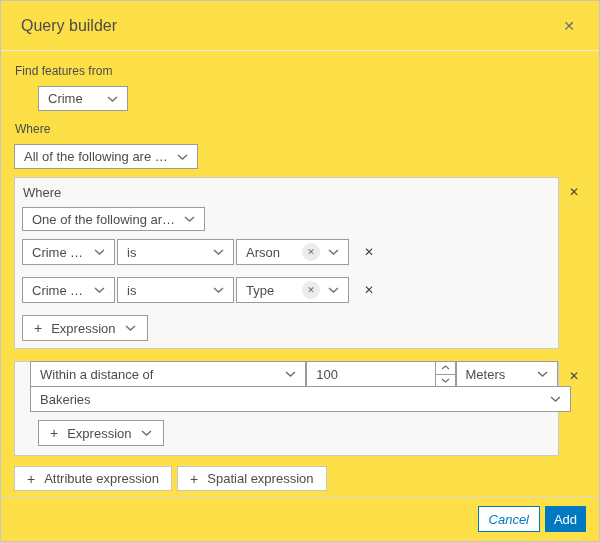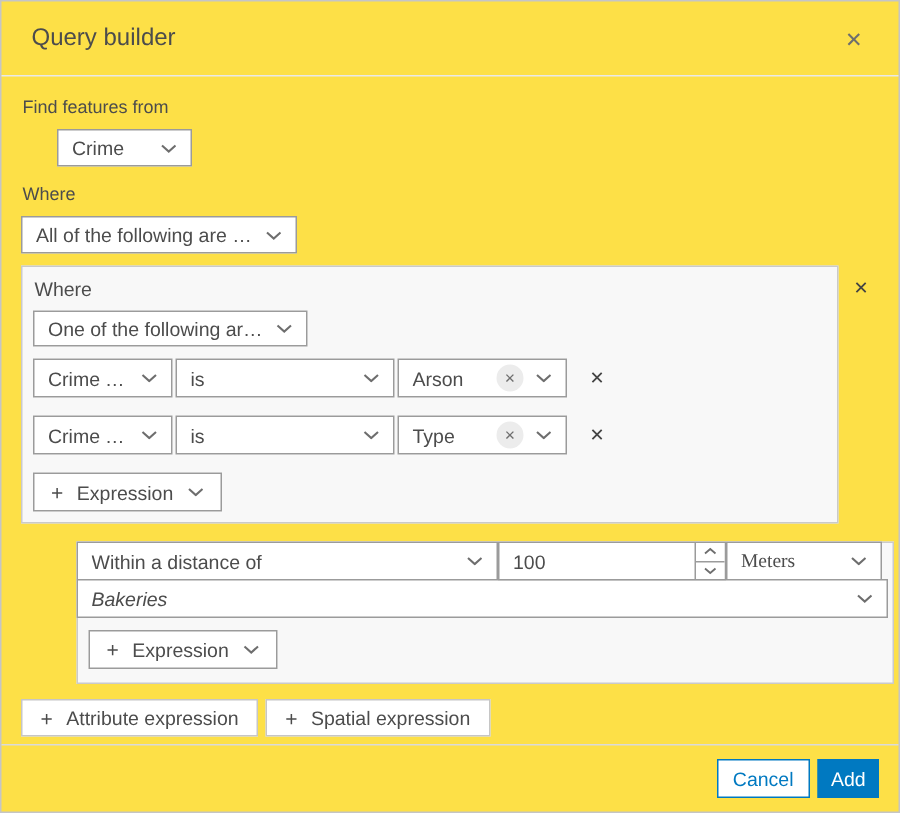--- a/index.html
+++ b/index.html
@@ -63,63 +63,63 @@
   .group-label{font-size:13px;color:var(--text);margin:1px 0 7px 1px;line-height:15px;}
   .group-remove{
     border:none;background:none;cursor:pointer;
     font-size:12px;color:#444;line-height:1;
     margin:7px 0 0 8px;padding:2px;
   }
   .combi{width:183px;height:24px;margin-bottom:8px;}
   .cond-row{display:flex;align-items:center;margin-bottom:12px;}
   .cond-row .select{height:26px;}
   .f-field{width:93px;margin-right:2px;}
-  .f-op{width:146px;margin-right:2px;}
+  .f-op{width:117px;margin-right:2px;}
   .f-val{width:113px;}
   .chip{
     flex:none;width:18px;height:18px;border-radius:50%;
     background:#ececec;display:inline-flex;align-items:center;justify-content:center;
     font-size:9px;color:#6e6e6e;cursor:pointer;margin-left:6px;
   }
   .row-remove{
     border:none;background:none;cursor:pointer;
     font-size:12px;color:#444;line-height:1;
     margin-left:13px;padding:2px;
   }
   .add-expr{
     height:26px;border:1px solid var(--field-border);background:#fff;
     padding:0 11px;display:inline-flex;align-items:center;
     font-size:13px;color:var(--text);cursor:pointer;
   }
   .add-expr .plus{font-size:14px;margin-right:9px;}
   .add-expr .chev{margin-left:9px;}
   
-  .spatial{padding:0 0 9px 0;margin-left:37px;}
+  .spatial{padding:0 0 9px 16px;}
   .dist-row{display:flex;margin:-1px 0 0 -1px;}
   .dist-row .select{height:26px;}
   .f-rel{width:281px;}
-  .f-unit{width:104px;font-family:Liberation Serif, serif;}
+  .f-unit{width:104px;}
   .num-wrap{position:relative;width:152px;height:26px;margin:0;}
   .num-input{
     width:100%;height:100%;
     border:1px solid var(--field-border);
     padding:0 26px 0 9px;font-size:13px;color:var(--text);
     font-family:"Liberation Sans", sans-serif;background:#fff;
   }
   .spinner{
     position:absolute;top:1px;right:1px;bottom:1px;width:20px;
     border-left:1px solid var(--field-border);
     display:flex;flex-direction:column;background:#fff;
   }
   .spin-btn{
     flex:1;border:none;background:none;cursor:pointer;
     display:flex;align-items:center;justify-content:center;padding:0;
   }
   .spin-btn.up{border-bottom:1px solid var(--field-border);}
-  .f-layer{width:541px;height:26px;margin:-1px 0 0 -1px;font-style:italic;}
+  .f-layer{width:541px;height:26px;margin:-1px 0 0 -1px;}
   .spatial .add-expr{margin:8px 0 0 7px;}
   
   .toolbar{display:flex;margin-top:10px;}
   .tool-btn{
     height:25px;border:1px solid #c6c6c6;background:#fff;
     padding:0 12px;display:inline-flex;align-items:center;
     font-size:13px;color:var(--text);cursor:pointer;margin-right:5px;
   }
   .tool-btn .plus{font-size:14px;margin-right:9px;}
   .tool-btn .grp-icon{margin-right:9px;display:inline-flex;}
@@ -131,20 +131,21 @@
     padding:0 13px;
   }
   .btn{
     height:26px;font-size:13px;cursor:pointer;
     font-family:"Liberation Sans", sans-serif;
   }
   .btn-cancel{
     min-width:52px;padding:0 10px;
     border:1px solid var(--accent);color:var(--accent);background:#fff;
     margin-right:5px;
+    font-style:italic;
   }
   .btn-add{
     min-width:41px;padding:0 2px;
     border:1px solid var(--accent);background:var(--accent);color:#fff;
   }
 </style>
 </head>
 <body>
 
 <div class="dialog">

